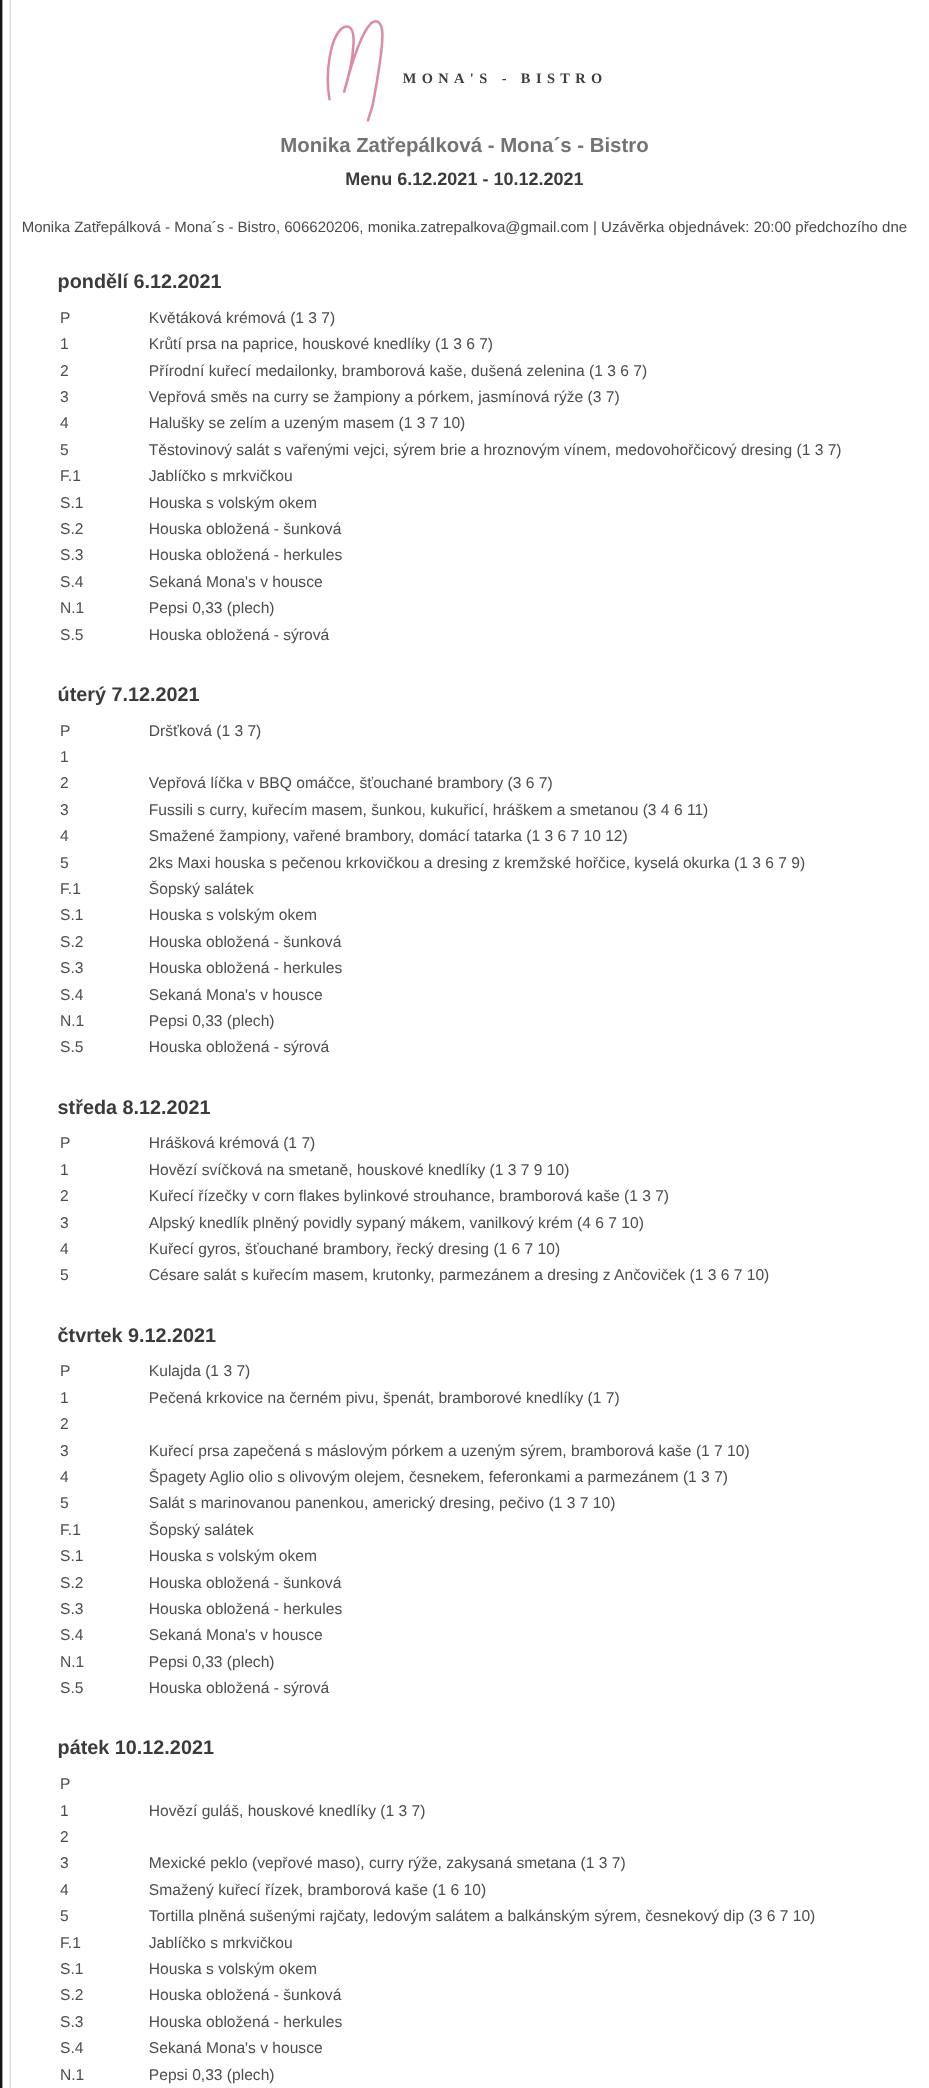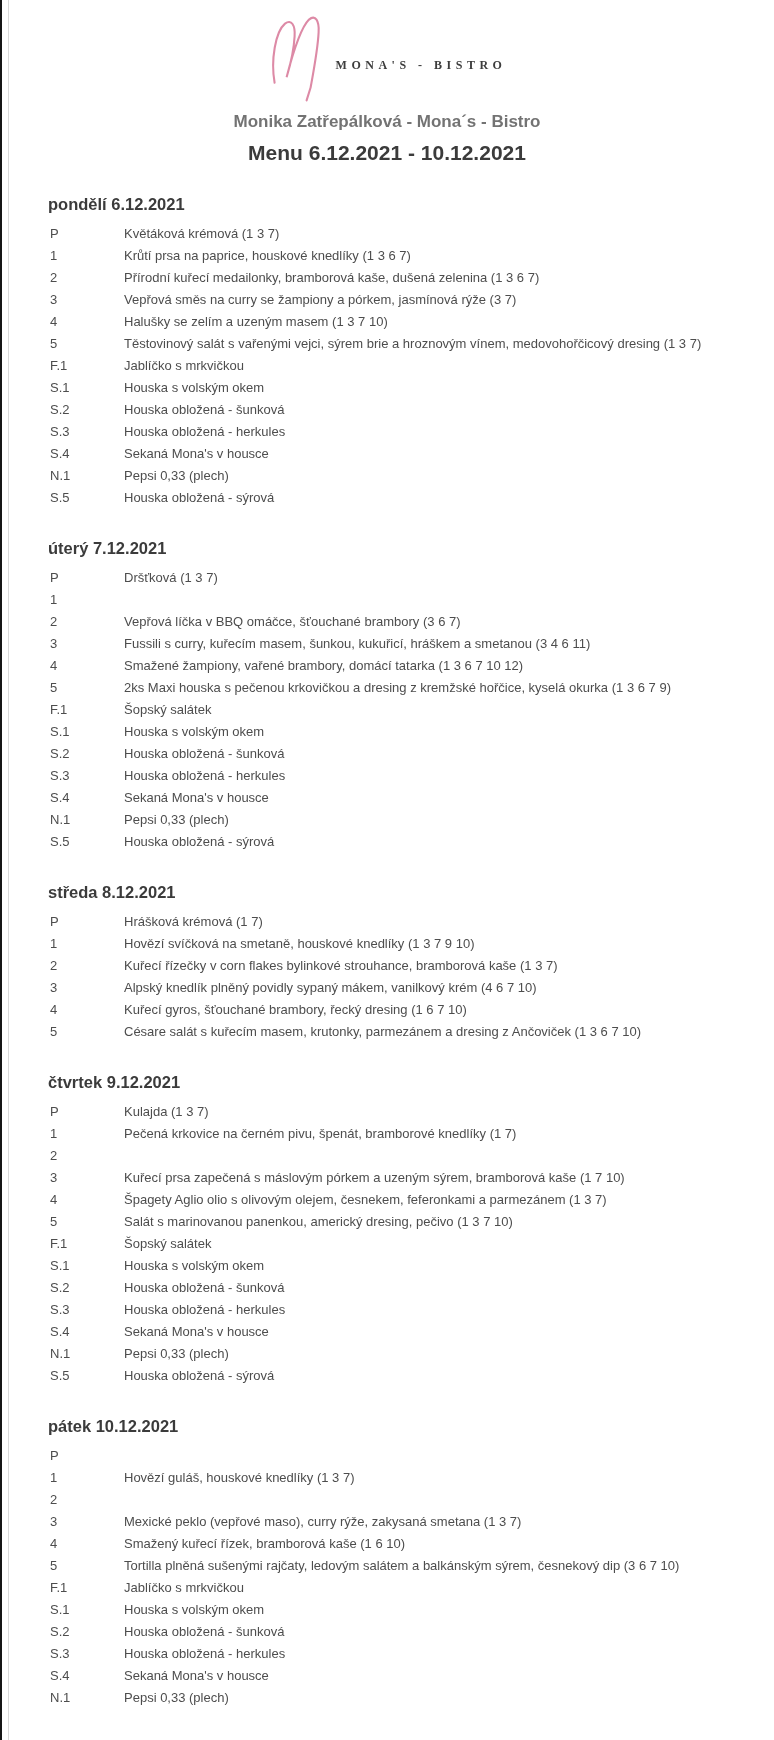--- a/index.html
+++ b/index.html
@@ -33,21 +33,21 @@
     font-family: "Liberation Serif", "DejaVu Serif", serif;
     font-size: 12px; letter-spacing: 4.5px; font-weight: 600;
     color: #3d3d3d; margin-top: 14px;
   }
   .doc-title {
     margin-top: 8px;
     font-size: 17px; font-weight: bold; color: #737373;
   }
   .doc-subtitle {
     margin-top: 9px;
-    font-size: 21px; font-weight: bold; color: #3b3b3b;
+    font-size: 15px; font-weight: bold; color: #3b3b3b;
   }
   .contact-line {
     margin-top: 24px;
     font-size: 12.5px; color: #4a4a4a;
     white-space: nowrap;
   }
 
   
   .menu-days { padding: 0 18px 0 36px; }
   .day-section { margin-top: 30px; margin-left: 12px; }
@@ -74,20 +74,21 @@
     <span class="logo-m">
       <svg width="58" height="88" viewBox="0 0 70 110" fill="none" xmlns="http://www.w3.org/2000/svg">
         <path d="M7,86 C2,58 8,22 20,12 C28,6 33,14 32,28 C31,47 26,66 22,79
                  C29,52 40,17 50,7 C58,0 63,9 62,23 C61,44 56,70 52,92 L47,108" stroke="#dd8aa6" stroke-width="2.6" stroke-linecap="round" fill="none"></path>
       </svg>
     </span>
     <span class="brand-text">MONA'S - BISTRO</span>
   </div>
   <h1 class="doc-title">Monika Zatřepálková - Mona´s - Bistro</h1>
   <h2 class="doc-subtitle">Menu 6.12.2021 - 10.12.2021</h2>
+  <div class="contact-line">Monika Zatřepálková - Mona´s - Bistro, 606620206, monika.zatrepalkova@gmail.com  |  Uzávěrka objednávek: 20:00 předchozího dne</div>
 </header>
 
 <main class="menu-days">
     <section class="day-section">
       <h3 class="day-title">pondělí 6.12.2021</h3>
       <div class="menu-row">
         <span class="menu-item-code">P</span>
         <span class="menu-item-text">Květáková krémová (1 3 7)</span>
       </div>
       <div class="menu-row">

